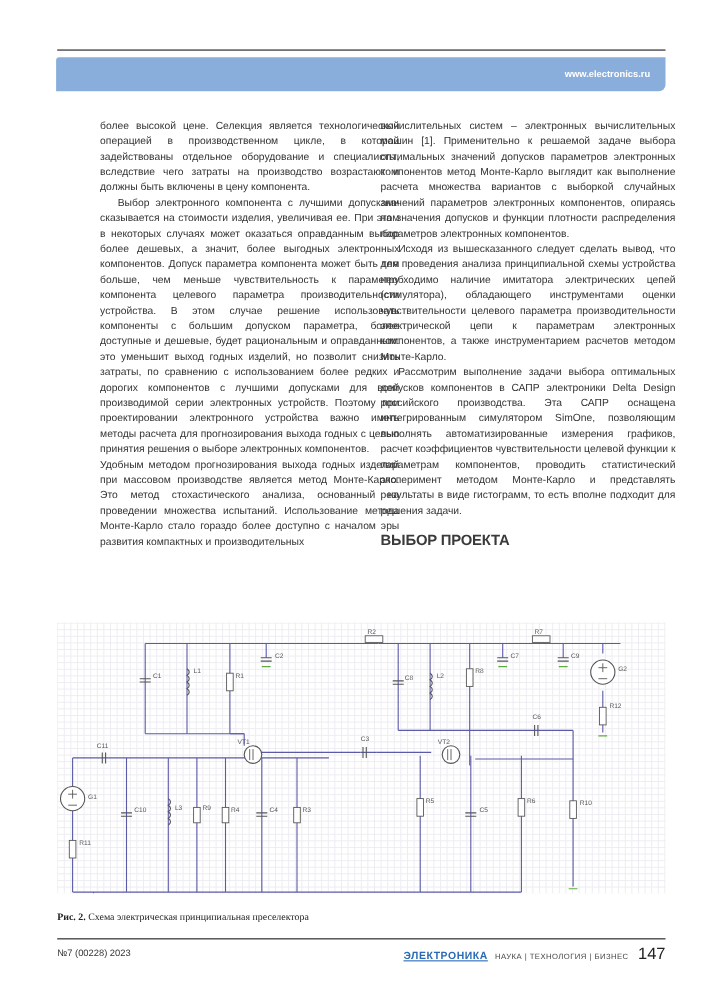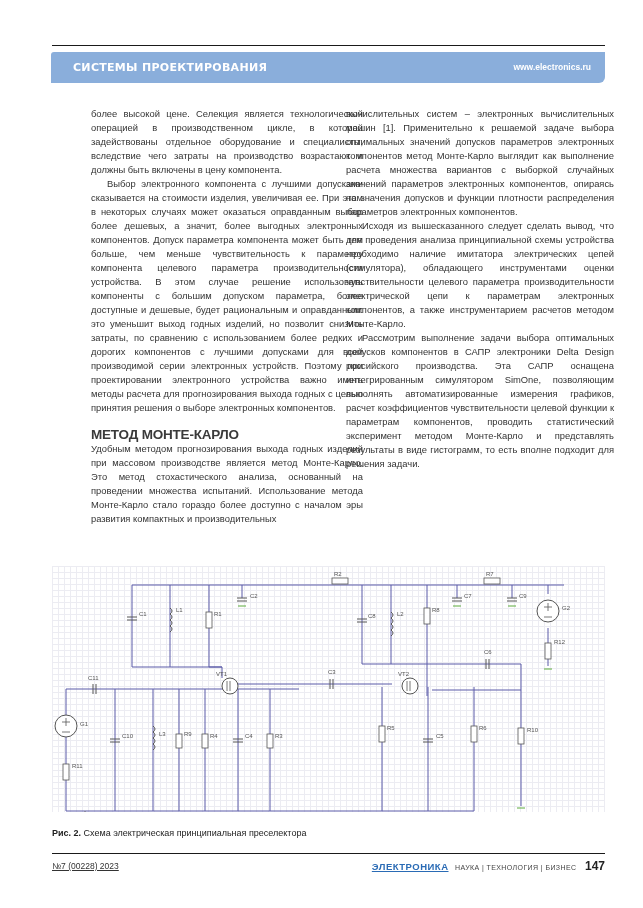--- a/index.html
+++ b/index.html
@@ -24,52 +24,51 @@
 
     .figure { position: absolute; left: 52px; top: 566px; width: 553px; height: 246px;
               background-color: #ffffff;
               background-image:
                 linear-gradient(to right, #ececf2 1px, transparent 1px),
                 linear-gradient(to bottom, #ececf2 1px, transparent 1px);
               background-size: 6px 6px; }
     .figure svg { position: absolute; left: 0; top: 0; }
 
     .caption { position: absolute; left: 52px; top: 828px; font-size: 9px;
-               font-family: Liberation Sans, sans-serif; color: #222; }
+               font-family: Liberation Serif, serif; color: #222; }
     .caption b { font-weight: bold; }
 
     .footline { position: absolute; left: 52px; top: 853px; width: 553px; height: 1px; background: #1a1a1a; }
     .issue { position: absolute; left: 52px; top: 861px; font-size: 8.5px;
-             font-family: "Liberation Sans", sans-serif; color: #333; text-decoration: underline; }
+             font-family: "Liberation Sans", sans-serif; color: #333; }
     .brand { position: absolute; right: 38px; top: 859px; font-size: 9px; white-space: nowrap;
              font-family: "Liberation Sans", sans-serif; }
     .brand .name { color: #2a6bb5; font-weight: bold; letter-spacing: 0.5px; font-size: 9.5px; text-decoration: underline; }
     .brand .tag { color: #444; font-size: 7px; margin-left: 4px; letter-spacing: 0.4px; }
-    .brand .page { color: #222; font-weight: bold; font-size: 12px; margin-left: 6px; }
+    .brand .page { color: #222; font-weight: normal; font-size: 15px; margin-left: 6px; }
   </style>
 </head>
 <body>
 
 <div class="topline"></div>
 <div class="banner">
-  <span class="banner-title">СИСТЕМЫ ПРОЕКТИРОВАНИЯ</span>
   <span class="banner-url">www.electronics.ru</span>
 </div>
 
 <div class="col left">
   <p>более высокой цене. Селекция является технологической операцией в производственном цикле, в которой задействованы отдельное оборудование и специалисты, вследствие чего затраты на производство возрастают и должны быть включены в цену компонента.</p>
   <p class="indent">Выбор электронного компонента с лучшими допусками сказывается на стоимости изделия, увеличивая ее. При этом в некоторых случаях может оказаться оправданным выбор более дешевых, а значит, более выгодных электронных компонентов. Допуск параметра компонента может быть тем больше, чем меньше чувствительность к параметру компонента целевого параметра производительности устройства. В этом случае решение использовать компоненты с большим допуском параметра, более доступные и дешевые, будет рациональным и оправданным: это уменьшит выход годных изделий, но позволит снизить затраты, по сравнению с использованием более редких и дорогих компонентов с лучшими допусками для всей производимой серии электронных устройств. Поэтому при проектировании электронного устройства важно иметь методы расчета для прогнозирования выхода годных с целью принятия решения о выборе электронных компонентов.</p>
-  <h2>МЕТОД МОНТЕ-КАРЛО</h2>
   <p>Удобным методом прогнозирования выхода годных изделий при массовом производстве является метод Монте-Карло. Это метод стохастического анализа, основанный на проведении множества испытаний. Использование метода Монте-Карло стало гораздо более доступно с началом эры развития компактных и производительных</p>
 </div>
 
 <div class="col right">
   <p>вычислительных систем – электронных вычислительных машин [1]. Применительно к решаемой задаче выбора оптимальных значений допусков параметров электронных компонентов метод Монте-Карло выглядит как выполнение расчета множества вариантов с выборкой случайных значений параметров электронных компонентов, опираясь на значения допусков и функции плотности распределения параметров электронных компонентов.</p>
   <p class="indent">Исходя из вышесказанного следует сделать вывод, что для проведения анализа принципиальной схемы устройства необходимо наличие имитатора электрических цепей (симулятора), обладающего инструментами оценки чувствительности целевого параметра производительности электрической цепи к параметрам электронных компонентов, а также инструментарием расчетов методом Монте-Карло.</p>
   <p class="indent">Рассмотрим выполнение задачи выбора оптимальных допусков компонентов в САПР электроники Delta Design российского производства. Эта САПР оснащена интегрированным симулятором SimOne, позволяющим выполнять автоматизированные измерения графиков, расчет коэффициентов чувствительности целевой функции к параметрам компонентов, проводить статистический эксперимент методом Монте-Карло и представлять результаты в виде гистограмм, то есть вполне подходит для решения задачи.</p>
+  <h2>ВЫБОР ПРОЕКТА</h2>
 </div>
 
 <div class="figure">
   <svg width="553" height="246" viewBox="0 0 553 246" xmlns="http://www.w3.org/2000/svg" font-family="Liberation Sans, sans-serif" font-size="6" fill="none">
     <g stroke="#5a5aa8" stroke-width="1">
 
       <line x1="80" y1="19" x2="292" y2="19"></line>
       <line x1="80" y1="19" x2="80" y2="101"></line>
       <line x1="118" y1="19" x2="118" y2="101"></line>
       <line x1="157" y1="19" x2="157" y2="101"></line>

